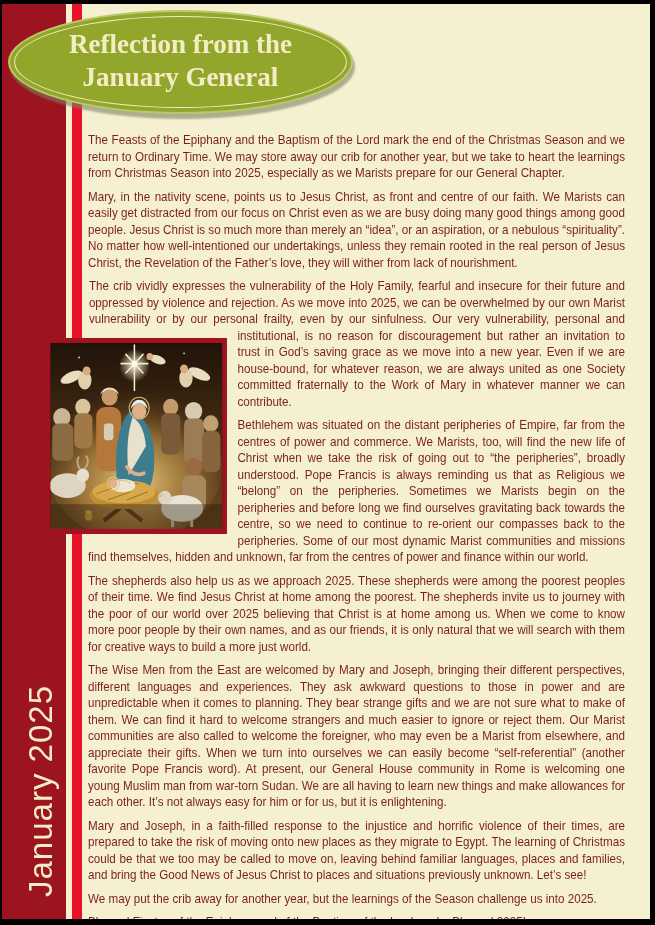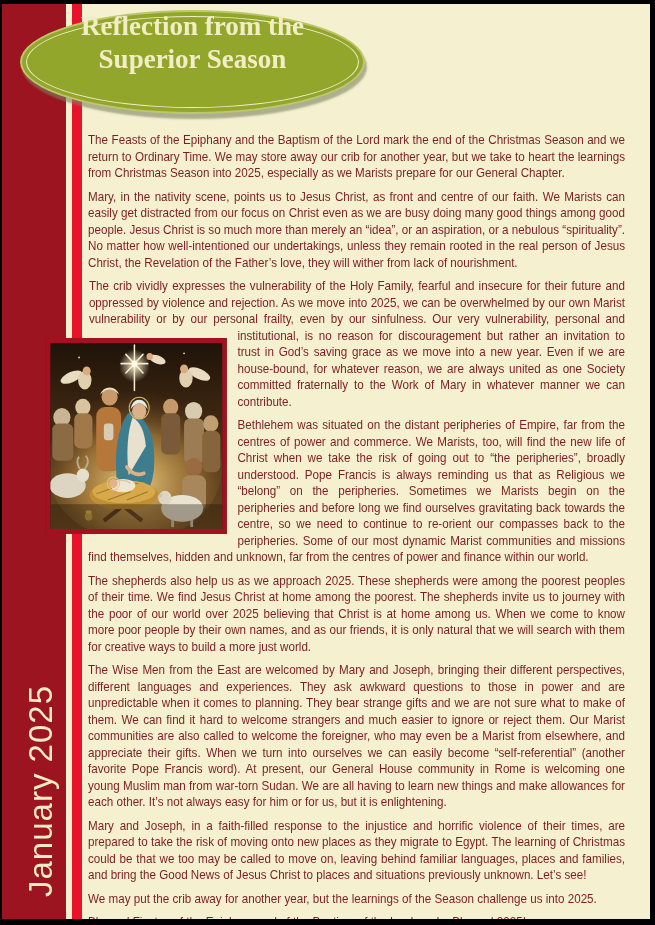--- a/index.html
+++ b/index.html
@@ -21,24 +21,24 @@
 
   .month{
     position:absolute;left:-60px;top:771px;width:208px;height:44px;
     transform:rotate(-90deg);transform-origin:center center;
     color:#f2ecc4;font-size:33px;letter-spacing:1px;text-align:center;
     z-index:5;white-space:nowrap;
   }
 
   
   .ellipse{
-    position:absolute;left:20px;top:10px;width:345px;height:104px;
+    position:absolute;left:8px;top:10px;width:345px;height:104px;
     background:#93a62c;border:2px solid #bcc76a;border-radius:50%;
     box-shadow:2px 5px 2px rgba(125,130,100,0.6);
-    z-index:10;display:flex;align-items:flex-start;justify-content:center;
+    z-index:10;display:flex;align-items:center;justify-content:center;
     box-sizing:border-box;
   }
   .ellipse::before{
     content:"";position:absolute;left:4px;top:4px;right:4px;bottom:4px;
     border:1.5px solid #f0ecc5;border-radius:50%;pointer-events:none;
   }
   .title{
     color:#f3edc6;font-family:"Liberation Serif",serif;font-weight:bold;
     font-size:27px;line-height:33px;text-align:center;margin-top:-2px;
   }
@@ -66,21 +66,21 @@
 <div class="page">
 
   <div class="sidebar"></div>
   <div class="stripe"></div>
 
   <div class="month">January 2025</div>
 
   <div class="ellipse">
     <div class="title">
       <span>Reflection from the</span><br>
-      <span>Superior Season</span>
+      <span>January General</span>
     </div>
   </div>
 
   <div class="article">
     <p><span>The Feasts of the Epiphany and the Baptism of the Lord mark the end of the Christmas Season and we return to Ordinary Time. We may store away our crib for another year, but we take to heart the learnings from Christmas Season into 2025, especially as we Marists prepare for our General Chapter.</span></p>
     <p><span>Mary, in the nativity scene, points us to Jesus Christ, as front and centre of our faith. We Marists can easily get distracted from our focus on Christ even as we are busy doing many good things among good people. Jesus Christ is so much more than merely an “idea”, or an aspiration, or a nebulous “spirituality”. No matter how well-intentioned our undertakings, unless they remain rooted in the real person of Jesus Christ, the Revelation of the Father’s love, they will wither from lack of nourishment.</span></p>
     <p>
       <span class="wrap-spacer"></span>
       <span class="nativity" title="Nativity scene painting: Mary and Joseph with shepherds and angels around the infant Jesus lying in a manger beneath the star of Bethlehem">
         <svg viewBox="0 0 180 180" preserveAspectRatio="none">

